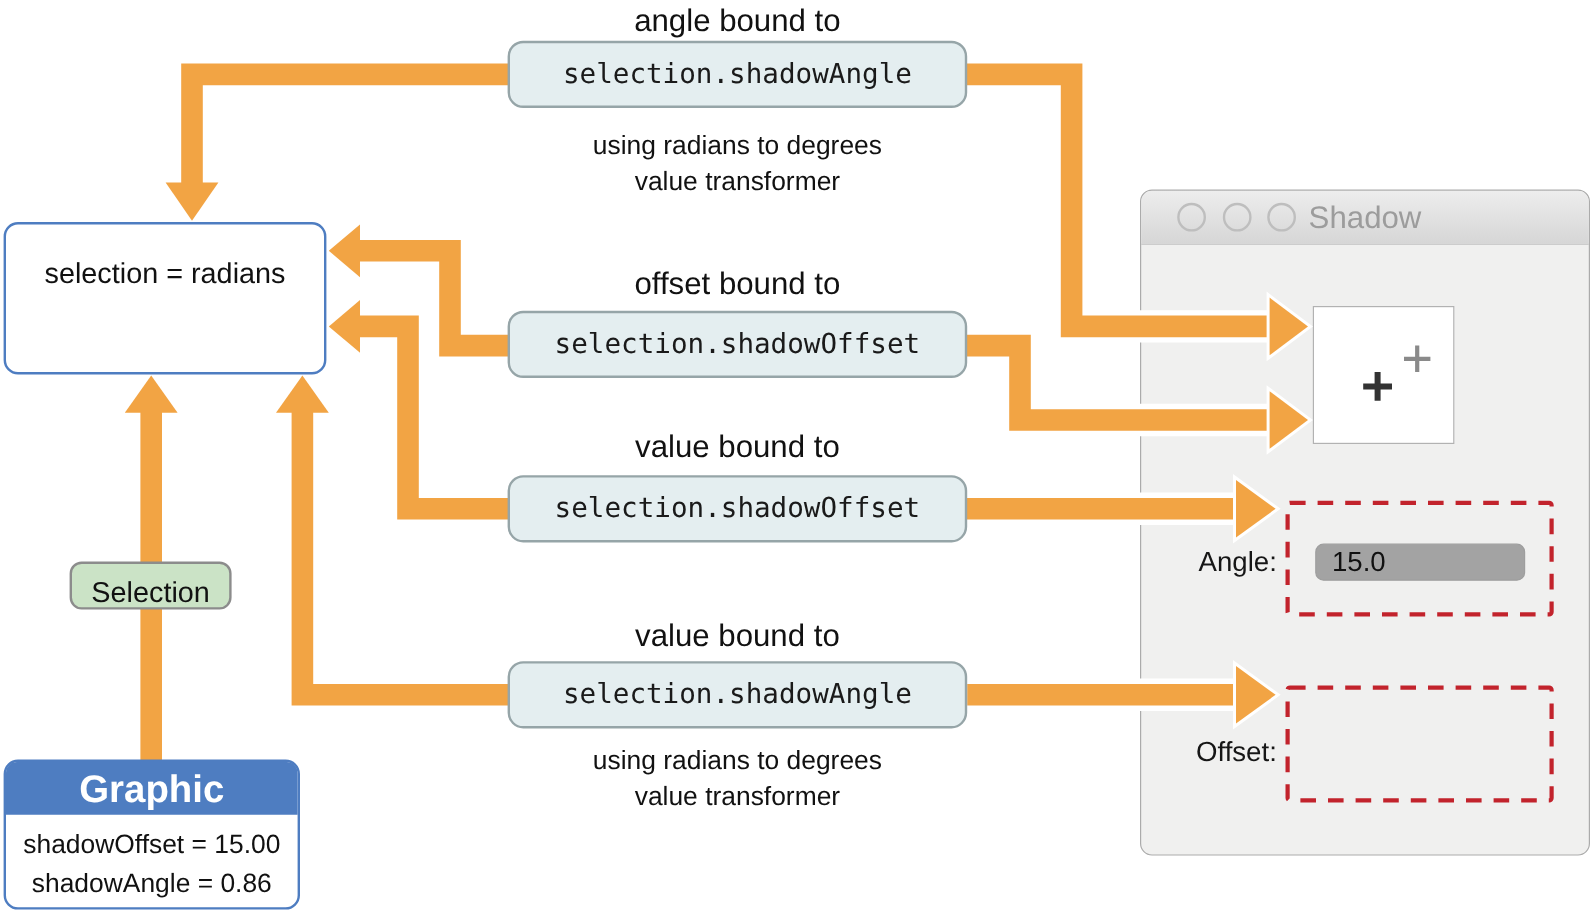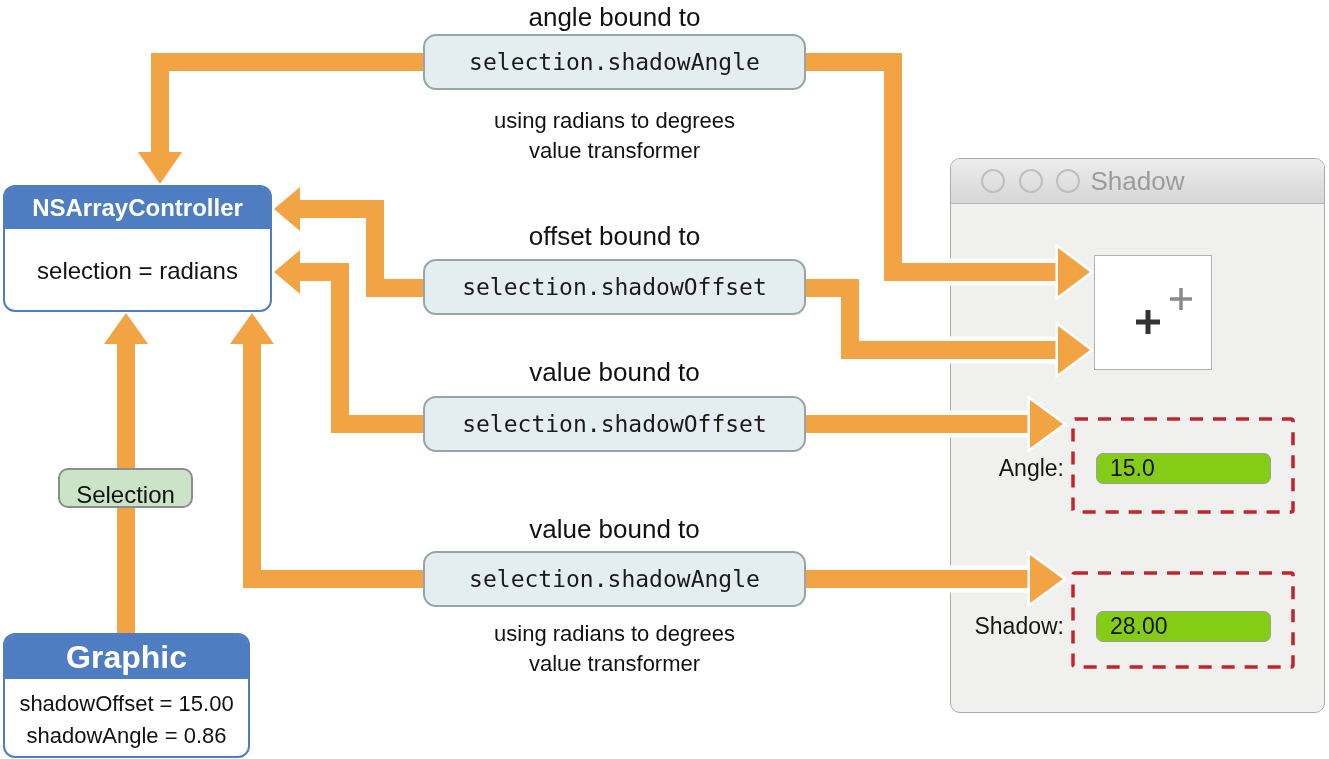--- a/index.html
+++ b/index.html
@@ -32,21 +32,21 @@
   .well{
     position:absolute;left:143px;top:96px;width:118px;height:115px;
     background:#fff;border:1.5px solid #B2B2B2;box-sizing:border-box;
   }
   .fieldlabel{
     position:absolute;width:93px;height:31px;line-height:31px;
     text-align:right;font-size:23px;color:#161616;left:20px;
   }
   .textfield{
     position:absolute;left:145px;width:175px;height:31px;
-    background:#84cc16;border:1.5px solid #9E9E9E;border-radius:7px;
+    background:#a3a3a3;border:1.5px solid #9E9E9E;border-radius:7px;
     box-sizing:border-box;font-size:23px;line-height:28px;
     padding-left:13px;color:#111;
   }
   .row-offset{top:294px}.row-angle{top:452px}
   
   svg.connectors{position:absolute;left:0;top:0;z-index:2;pointer-events:none;}
   .shaft{fill:none;stroke:var(--arrow-orange,#F2A444);stroke-width:18;}
   .casing{fill:none;stroke:#fff;stroke-width:27;}
   .head{fill:var(--arrow-orange,#F2A444);}
   .head.cased{stroke:#fff;stroke-width:5;paint-order:stroke;}
@@ -115,24 +115,21 @@
           <line x1="41" y1="66" x2="65" y2="66"></line>
         </g>
       </svg>
     </div>
 
     <div class="fieldlabel row-offset">Angle:</div>
     <div class="textfield row-offset">
       <span>15.0</span>
     </div>
 
-    <div class="fieldlabel row-angle">Shadow:</div>
-    <div class="textfield row-angle">
-      <span>28.00</span>
-    </div>
+    <div class="fieldlabel row-angle">Offset:</div>
   </div>
 
   <svg class="connectors" width="1329" height="759" viewBox="0 0 1329 759">
 
     <g>
       <path class="shaft" d="M 425 62 H 160 V 154"></path>
       <polygon class="head" points="138,152 182,152 160,184"></polygon>
     </g>
     <g>
       <path class="shaft" d="M 425 288 H 375 V 209 H 300"></path>
@@ -170,21 +167,20 @@
       <path class="casing" d="M 806 579 H 1030"></path>
       <path class="shaft" d="M 806 579 H 1030"></path>
       <polygon class="head cased" points="1030,555 1030,603 1063,579"></polygon>
     </g>
 
     <rect class="dashedrect" x="1073" y="419" width="220" height="93" rx="2"></rect>
     <rect class="dashedrect" x="1073" y="573" width="220" height="94" rx="2"></rect>
   </svg>
 
   <div class="node bluecard controller">
-    <div class="hdr">NSArrayController</div>
     <div class="bdy">selection = radians</div>
   </div>
 
   <div class="node bluecard graphicbox">
     <div class="hdr">Graphic</div>
     <div class="bdy">
       <div>shadowOffset = 15.00</div>
       <div>shadowAngle = 0.86</div>
     </div>
   </div>

